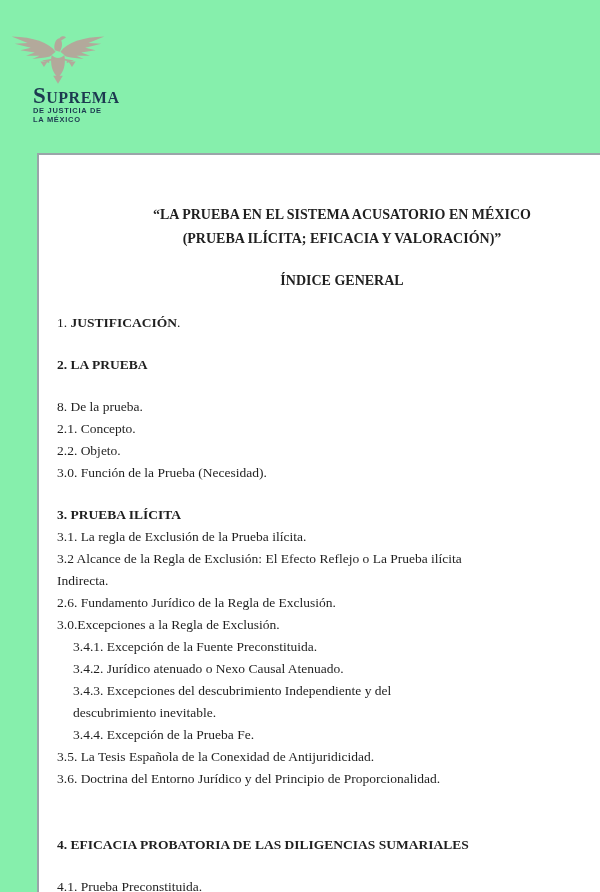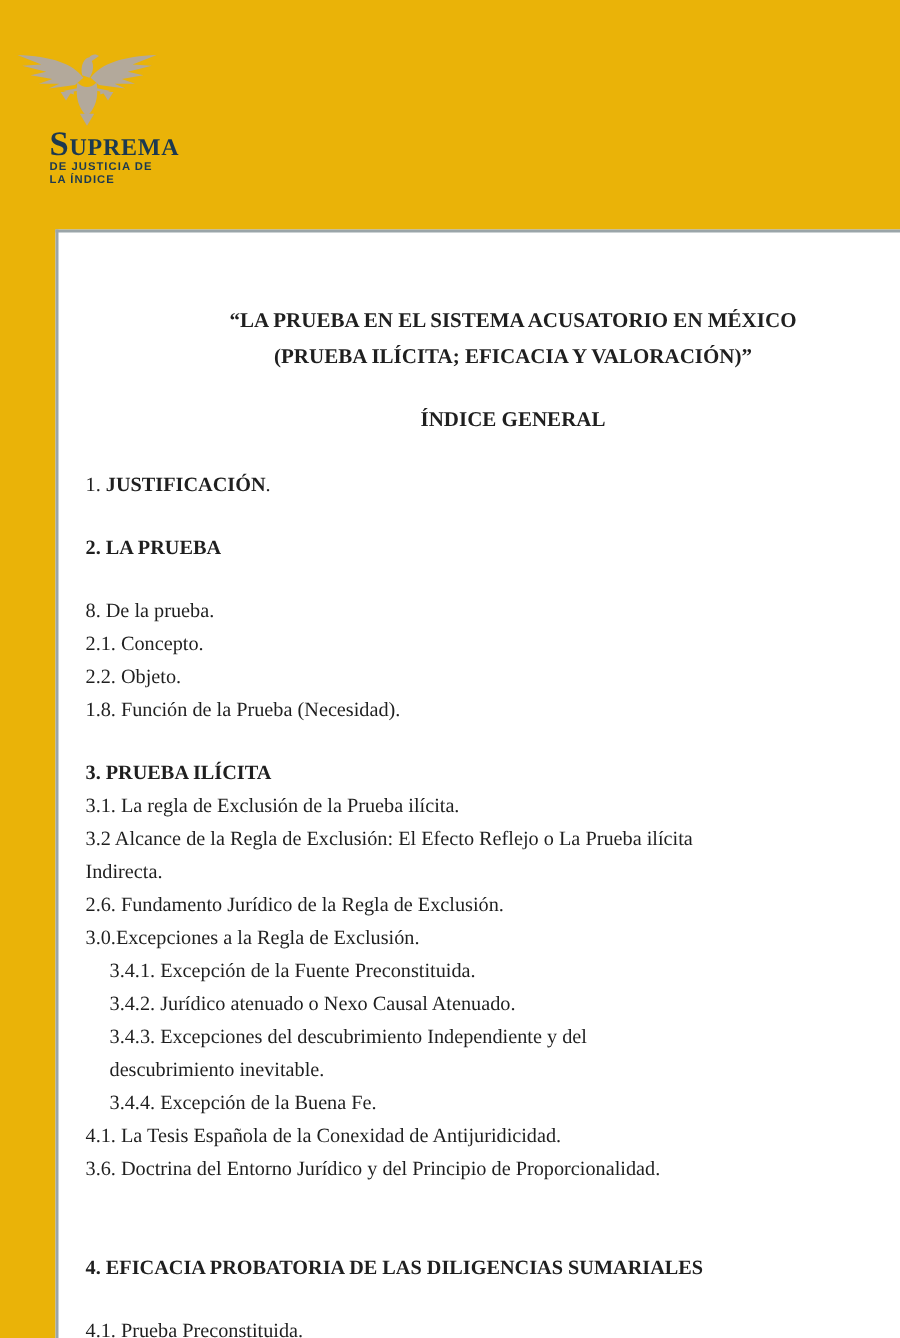--- a/index.html
+++ b/index.html
@@ -5,21 +5,21 @@
   html, body {
     margin: 0;
     padding: 0;
     background: #ffffff;
     font-family: "Liberation Serif", "DejaVu Serif", serif;
   }
   #screen {
     position: relative;
     width: 600px;
     height: 892px;
-    background: #eab308;
+    background: #86efac;
     overflow: hidden;
   }
 
   
   #logo {
     position: absolute;
     left: 8px;
     top: 34px;
     width: 200px;
   }
@@ -112,46 +112,46 @@
 
         <path d="M40 33 L56 30 L56 32 L49 33.5 L49 36 Z"></path>
         <path d="M38 34 l9 0 l-4.5 7 z"></path>
         <path d="M80 33 L64 30 L64 32 L71 33.5 L71 36 Z"></path>
         <path d="M73 34 l9 0 l-4.5 7 z"></path>
       </g>
     </svg>
     <div class="logo-text">
       <div class="big-line">Suprema</div>
       <div class="small-line">DE JUSTICIA DE</div>
-      <div class="small-line">LA ÍNDICE</div>
+      <div class="small-line">LA MÉXICO</div>
     </div>
   </div>
 
   <div id="page">
     <div class="doc-title">“LA PRUEBA EN EL SISTEMA ACUSATORIO EN MÉXICO</div>
     <div class="doc-title">(PRUEBA ILÍCITA; EFICACIA Y VALORACIÓN)”</div>
     <div class="doc-subtitle">ÍNDICE GENERAL</div>
     <div id="index-entries">
         <div class="entry gap-section"><span>1. </span><span class="b">JUSTIFICACIÓN</span><span>.</span></div>
         <div class="entry gap-section"><span class="b">2. LA PRUEBA</span></div>
         <div class="entry gap-section"><span>8. De la prueba.</span></div>
         <div class="entry"><span>2.1. Concepto.</span></div>
         <div class="entry"><span>2.2. Objeto.</span></div>
-        <div class="entry"><span>1.8. Función de la Prueba (Necesidad).</span></div>
+        <div class="entry"><span>3.0. Función de la Prueba (Necesidad).</span></div>
         <div class="entry gap-section"><span class="b">3. PRUEBA ILÍCITA</span></div>
         <div class="entry"><span>3.1. La regla de Exclusión de la Prueba ilícita.</span></div>
         <div class="entry"><span>3.2 Alcance de la Regla de Exclusión: El Efecto Reflejo o La Prueba ilícita</span></div>
         <div class="entry"><span>Indirecta.</span></div>
         <div class="entry"><span>2.6. Fundamento Jurídico de la Regla de Exclusión.</span></div>
         <div class="entry"><span>3.0.Excepciones a la Regla de Exclusión.</span></div>
         <div class="entry indent"><span>3.4.1. Excepción de la Fuente Preconstituida.</span></div>
         <div class="entry indent"><span>3.4.2. Jurídico atenuado o Nexo Causal Atenuado.</span></div>
         <div class="entry indent"><span>3.4.3. Excepciones del descubrimiento Independiente y del</span></div>
         <div class="entry indent"><span>descubrimiento inevitable.</span></div>
-        <div class="entry indent"><span>3.4.4. Excepción de la Buena Fe.</span></div>
-        <div class="entry"><span>4.1. La Tesis Española de la Conexidad de Antijuridicidad.</span></div>
+        <div class="entry indent"><span>3.4.4. Excepción de la Prueba Fe.</span></div>
+        <div class="entry"><span>3.5. La Tesis Española de la Conexidad de Antijuridicidad.</span></div>
         <div class="entry"><span>3.6. Doctrina del Entorno Jurídico y del Principio de Proporcionalidad.</span></div>
         <div class="entry gap-large"><span class="b">4. EFICACIA PROBATORIA DE LAS DILIGENCIAS SUMARIALES</span></div>
         <div class="entry gap-section"><span>4.1. Prueba Preconstituida.</span></div>
       </div>
   </div>
 
 </div>
 
 </body></html>

